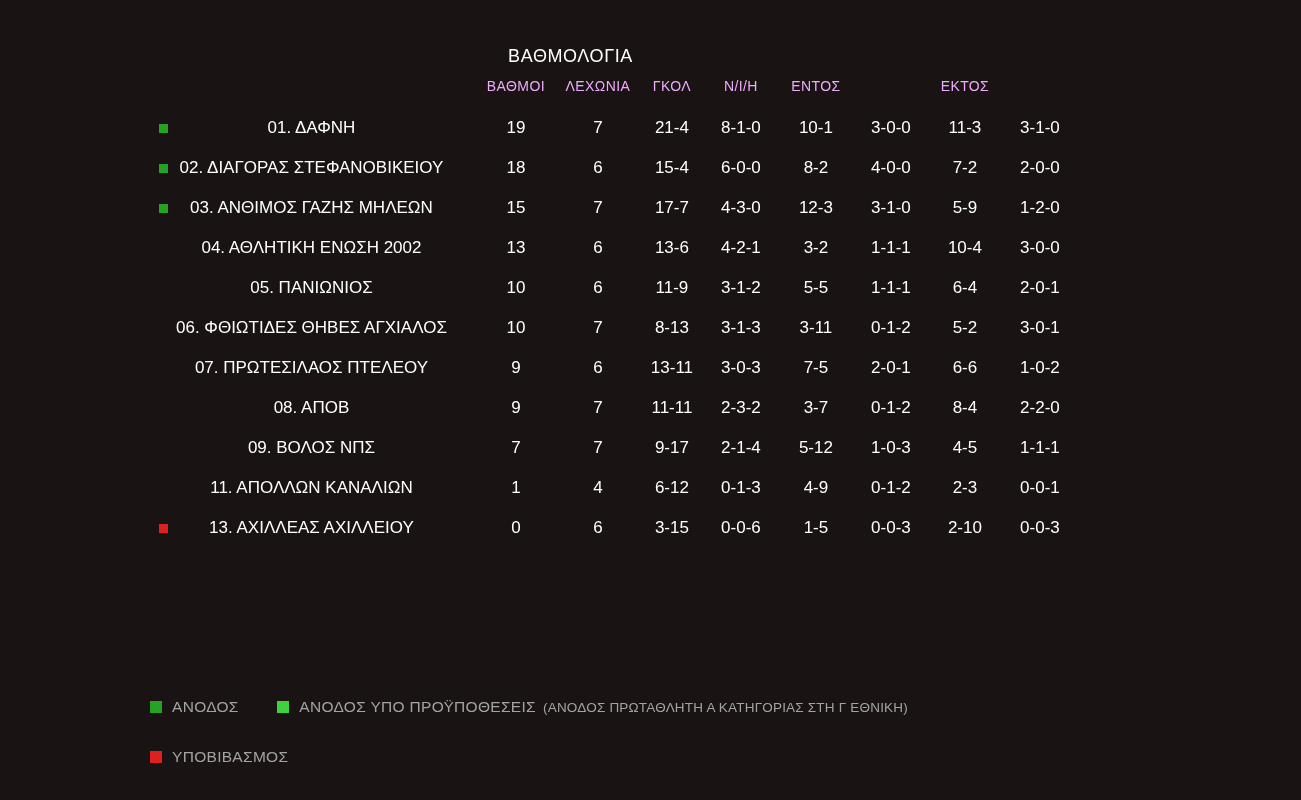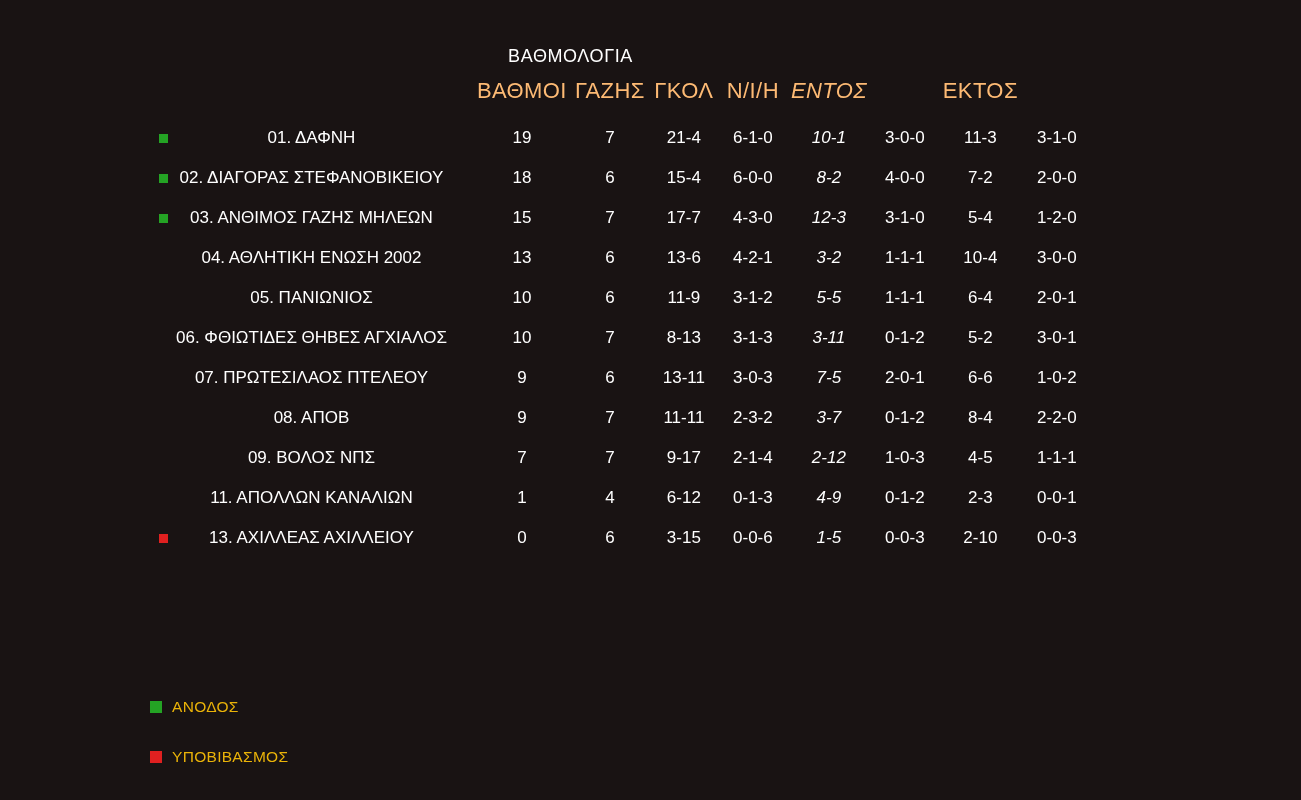--- a/index.html
+++ b/index.html
@@ -33,62 +33,62 @@
   table.standings {
     position: absolute;
     left: 150px;
     top: 78px;
     border-collapse: collapse;
     font-size: 17px;
     color: #ffffff;
   }
   table.standings th {
     font-weight: normal;
-    font-size: 22px;
+    font-size: 14px;
     letter-spacing: 0.4px;
     padding: 0 0 14px 0;
     text-align: center;
     white-space: nowrap;
-    color: #fdba74;
+    color: #f0abfc;
   }
   table.standings td {
     padding: 10px 0;
     text-align: center;
     white-space: nowrap;
     font-size: 17px;
   }
   .col-marker { width: 26px; }
   .col-team { text-align: left; padding-right: 30px !important; }
   th.col-team { text-align: left !important; }
   .col-pts { width: 78px; }
   .col-games { width: 86px; }
   .col-goals { width: 62px; }
   .col-wdl { width: 76px; }
-  .col-home-goals { width: 74px; font-style: italic; }
+  .col-home-goals { width: 74px; }
   .col-home-wdl { width: 76px; }
   .col-away-goals { width: 72px; margin-left: 48px; }
   .col-away-wdl { width: 78px; }
 
   .marker {
     display: inline-block;
     width: 9px;
     height: 9px;
   }
   .m-green-dark { background: #24a324; }
   .m-green-light { background: #3fd23f; }
   .m-orange { background: #f07a52; }
   .m-red { background: #e02020; }
   .m-none { background: transparent; }
 
   .legend {
     position: absolute;
     left: 150px;
     font-size: 15.5px;
     letter-spacing: 0.3px;
-    color: #eab308;
+    color: #a3a3a3;
   }
   .legend-row1 { top: 698px; }
   .legend-row2 { top: 748px; }
   .legend-item {
     display: inline-flex;
     align-items: center;
     margin-right: 34px;
     white-space: nowrap;
   }
   .legend-swatch {
@@ -108,37 +108,37 @@
 <div id="root">
 
   <div class="title">ΒΑΘΜΟΛΟΓΙΑ</div>
 
   <table class="standings">
     <thead>
       <tr>
         <th class="col-marker"></th>
         <th class="col-team"></th>
         <th class="col-pts">ΒΑΘΜΟΙ</th>
-        <th class="col-games">ΓΑΖΗΣ</th>
+        <th class="col-games">ΛΕΧΩΝΙΑ</th>
         <th class="col-goals">ΓΚΟΛ</th>
         <th class="col-wdl">Ν/Ι/Η</th>
         <th class="col-home-goals">ΕΝΤΟΣ</th>
         <th class="col-home-wdl"></th>
         <th class="col-away-goals">ΕΚΤΟΣ</th>
         <th class="col-away-wdl"></th>
       </tr>
     </thead>
     <tbody id="tbody">
         <tr>
           <td class="col-marker"><span class="marker m-green-dark"></span></td>
           <td class="col-team">01. ΔΑΦΝΗ</td>
           <td class="col-pts">19</td>
           <td class="col-games">7</td>
           <td class="col-goals">21-4</td>
-          <td class="col-wdl">6-1-0</td>
+          <td class="col-wdl">8-1-0</td>
           <td class="col-home-goals">10-1</td>
           <td class="col-home-wdl">3-0-0</td>
           <td class="col-away-goals">11-3</td>
           <td class="col-away-wdl">3-1-0</td>
         </tr>
         <tr>
           <td class="col-marker"><span class="marker m-green-dark"></span></td>
           <td class="col-team">02. ΔΙΑΓΟΡΑΣ ΣΤΕΦΑΝΟΒΙΚΕΙΟΥ</td>
           <td class="col-pts">18</td>
           <td class="col-games">6</td>
@@ -151,21 +151,21 @@
         </tr>
         <tr>
           <td class="col-marker"><span class="marker m-green-dark"></span></td>
           <td class="col-team">03. ΑΝΘΙΜΟΣ ΓΑΖΗΣ ΜΗΛΕΩΝ</td>
           <td class="col-pts">15</td>
           <td class="col-games">7</td>
           <td class="col-goals">17-7</td>
           <td class="col-wdl">4-3-0</td>
           <td class="col-home-goals">12-3</td>
           <td class="col-home-wdl">3-1-0</td>
-          <td class="col-away-goals">5-4</td>
+          <td class="col-away-goals">5-9</td>
           <td class="col-away-wdl">1-2-0</td>
         </tr>
         <tr>
           <td class="col-marker"><span class="marker m-none"></span></td>
           <td class="col-team">04. ΑΘΛΗΤΙΚΗ ΕΝΩΣΗ 2002</td>
           <td class="col-pts">13</td>
           <td class="col-games">6</td>
           <td class="col-goals">13-6</td>
           <td class="col-wdl">4-2-1</td>
           <td class="col-home-goals">3-2</td>
@@ -221,21 +221,21 @@
           <td class="col-away-goals">8-4</td>
           <td class="col-away-wdl">2-2-0</td>
         </tr>
         <tr>
           <td class="col-marker"><span class="marker m-none"></span></td>
           <td class="col-team">09. ΒΟΛΟΣ ΝΠΣ</td>
           <td class="col-pts">7</td>
           <td class="col-games">7</td>
           <td class="col-goals">9-17</td>
           <td class="col-wdl">2-1-4</td>
-          <td class="col-home-goals">2-12</td>
+          <td class="col-home-goals">5-12</td>
           <td class="col-home-wdl">1-0-3</td>
           <td class="col-away-goals">4-5</td>
           <td class="col-away-wdl">1-1-1</td>
         </tr>
         <tr>
           <td class="col-marker"><span class="marker m-none"></span></td>
           <td class="col-team">11. ΑΠΟΛΛΩΝ ΚΑΝΑΛΙΩΝ</td>
           <td class="col-pts">1</td>
           <td class="col-games">4</td>
           <td class="col-goals">6-12</td>
@@ -258,20 +258,25 @@
           <td class="col-away-wdl">0-0-3</td>
         </tr>
       </tbody>
   </table>
 
   <div class="legend legend-row1">
     <span class="legend-item">
       <span class="legend-swatch m-green-dark"></span>
       <span>ΑΝΟΔΟΣ</span>
     </span>
+    <span class="legend-item">
+      <span class="legend-swatch m-green-light"></span>
+      <span>ΑΝΟΔΟΣ ΥΠΟ ΠΡΟΫΠΟΘΕΣΕΙΣ</span>
+      <span class="legend-sub" style="margin-left:7px">(ΑΝΟΔΟΣ ΠΡΩΤΑΘΛΗΤΗ Α ΚΑΤΗΓΟΡΙΑΣ ΣΤΗ Γ ΕΘΝΙΚΗ)</span>
+    </span>
   </div>
 
   <div class="legend legend-row2">
     <span class="legend-item">
       <span class="legend-swatch m-red"></span>
       <span>ΥΠΟΒΙΒΑΣΜΟΣ</span>
     </span>
   </div>
 
 </div>

